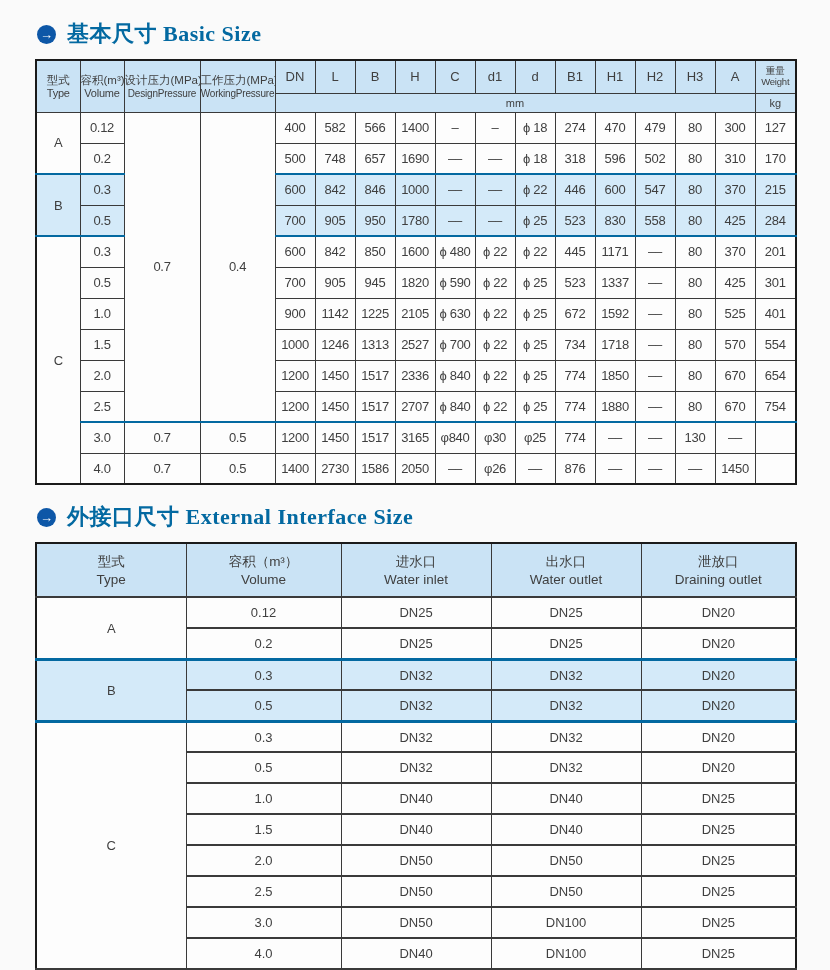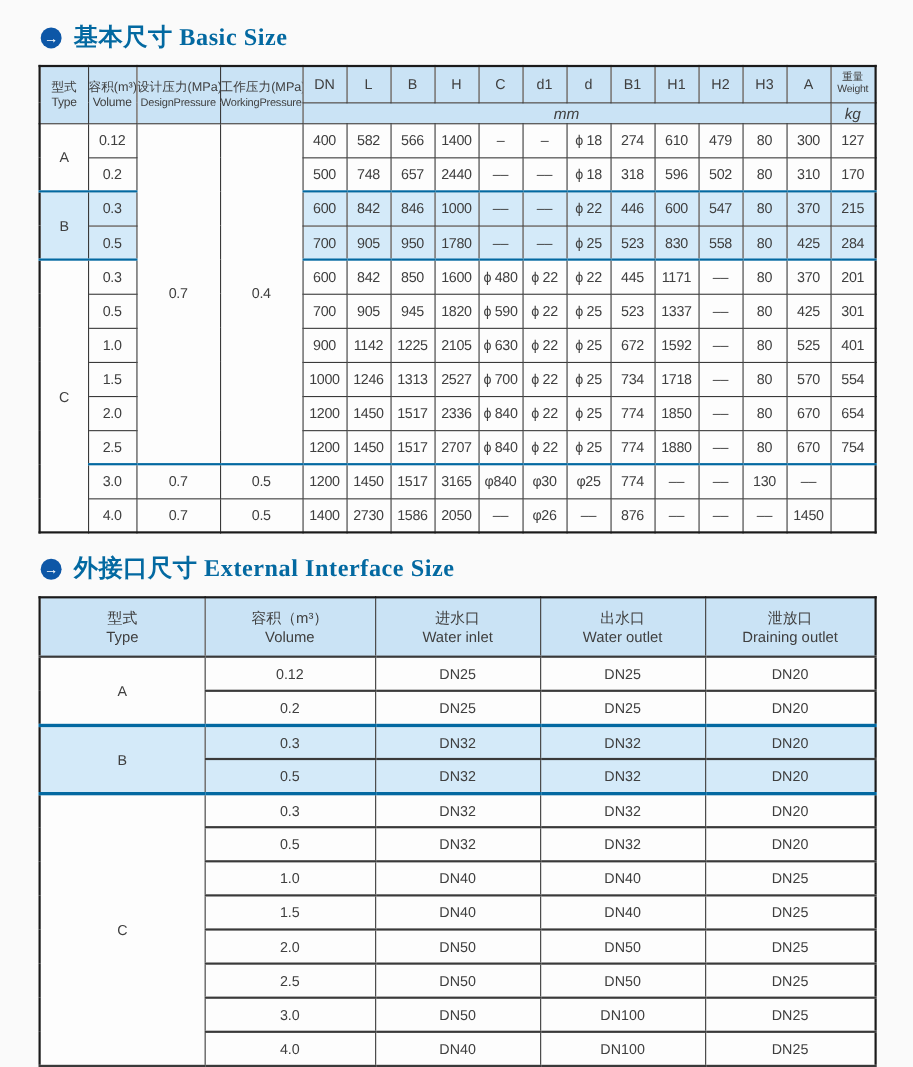--- a/index.html
+++ b/index.html
@@ -42,21 +42,21 @@
     overflow:hidden; white-space:nowrap;
   }
   thead th { background:#cae3f5; font-weight:normal; }
   tbody td { background:#fdfdfd; font-size:13px; height:31px; }
   tr.hl td { background:#d4eaf9; }
   tr.sec td { border-top:2px solid #0369a1; }
 
   
   #t1 { margin-bottom:20px; }
   #t1 thead tr.h1 th { height:33px; font-size:13px; }
-  #t1 thead tr.h2 th { height:19px; font-size:14px;font-style:italic; }
+  #t1 thead tr.h2 th { height:19px; font-size:11px; }
   #t1 th .zh { display:block; font-size:11.5px; line-height:1.25; }
   #t1 th .en { display:block; font-size:10px;  line-height:1.2; letter-spacing:-0.2px;text-align:center; }
   #t1 th.wcell .zh, #t1 th.wcell .en { font-size:9.5px; line-height:1.15; }
   #t1 td { letter-spacing:-0.3px; }
 
   
   #t2 thead th { height:54px; }
   #t2 th .zh { display:block; font-size:13.5px; line-height:1.5; }
   #t2 th .en { display:block; font-size:13.5px; line-height:1.2; }
   #t2 td { border-top-width:2px; border-bottom-width:2px; }
@@ -139,32 +139,32 @@
           <td rowspan="10">0.7</td>
           <td rowspan="10">0.4</td>
           <td>400</td>
           <td>582</td>
           <td>566</td>
           <td>1400</td>
           <td>–</td>
           <td>–</td>
           <td>ϕ 18</td>
           <td>274</td>
-          <td>610</td>
+          <td>470</td>
           <td>479</td>
           <td>80</td>
           <td>300</td>
           <td>127</td>
         </tr>
         <tr>
           <td>0.2</td>
           <td>500</td>
           <td>748</td>
           <td>657</td>
-          <td>2440</td>
+          <td>1690</td>
           <td>––</td>
           <td>––</td>
           <td>ϕ 18</td>
           <td>318</td>
           <td>596</td>
           <td>502</td>
           <td>80</td>
           <td>310</td>
           <td>170</td>
         </tr>

